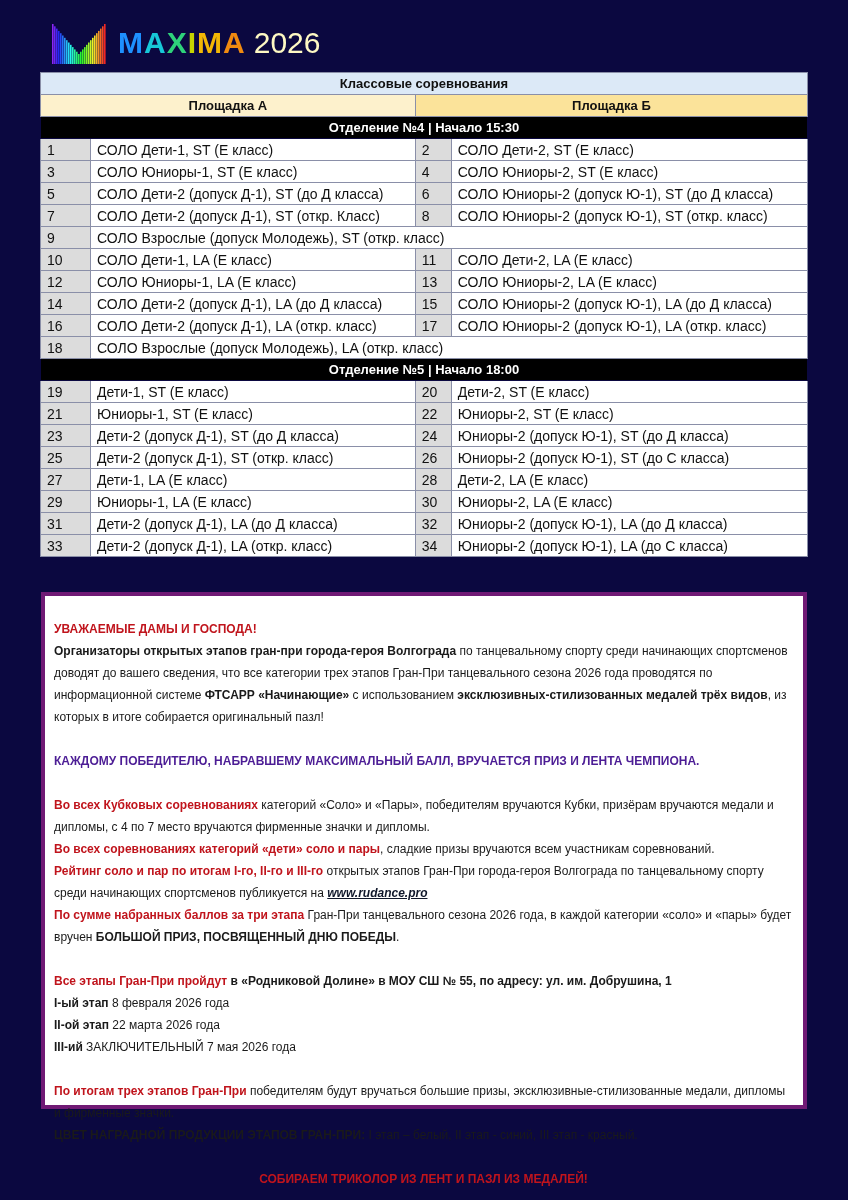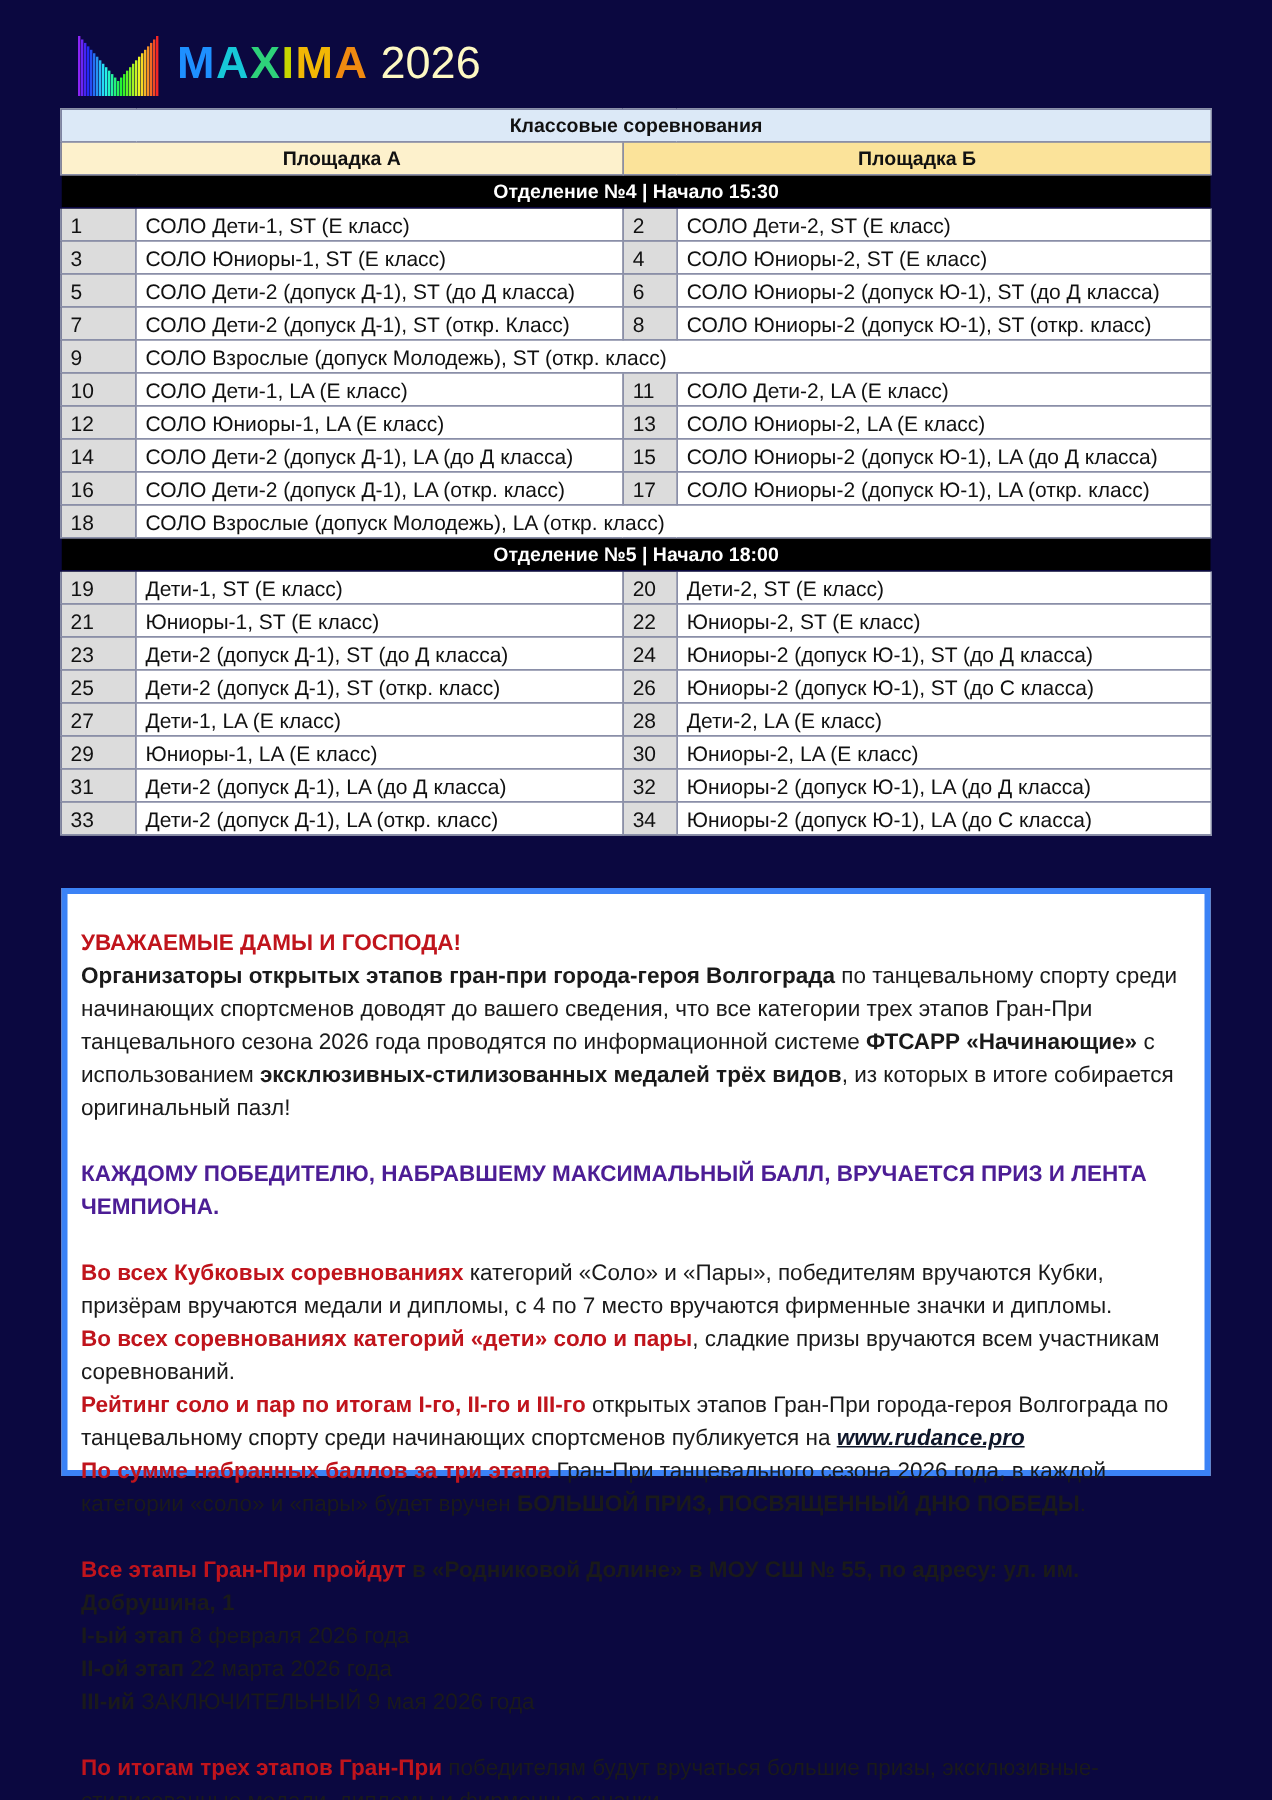--- a/index.html
+++ b/index.html
@@ -30,25 +30,25 @@
   .schedule .venue-row td { font-weight: bold; text-align: center; font-size: 13px; }
   .schedule .venue-a { background: #fdf1cc; }
   .schedule .venue-b { background: #fbe39a; }
   .schedule .section-row td { background: #000000; color: #fff; text-align: center; font-weight: bold; font-size: 13px; border-color: #0b0840; }
   .schedule .num { background: #dcdcdc; width: 50px; }
   .schedule .name { background: #fff; }
   .schedule .num-b { width: 36px; }
 
   
   .info {
-    position: absolute; left: 41px; top: 592px; width: 766px; height: 392px;
-    background: #fff; border: 4px solid #3b82f6;
+    position: absolute; left: 41px; top: 592px; width: 766px; height: 517px;
+    background: #fff; border: 4px solid #701a75;
     padding: 22px 10px 0 9px;
     font-family: "Liberation Sans", "DejaVu Sans", sans-serif;
-    font-size: 15px; line-height: 22px; color: #1a1a1a;
+    font-size: 12px; line-height: 22px; color: #1a1a1a;
   }
   .red { color: #c0141c; font-weight: bold; }
   .blue-bold { color: #4c1d95; font-weight: bold; }
   .b { font-weight: bold; }
   .link { color: #0f172a; font-weight: bold; font-style: italic; text-decoration: underline; }
   .gap { height: 22px; }
   .center { text-align: center; }
 </style>
 </head>
 <body>
@@ -232,21 +232,21 @@
   </div>
   <div>
     <span class="red">По сумме набранных баллов за три этапа</span><span> Гран-При танцевального сезона 2026 года, в каждой категории «соло» и «пары» будет вручен </span><span class="b">БОЛЬШОЙ ПРИЗ, ПОСВЯЩЕННЫЙ ДНЮ ПОБЕДЫ</span><span>.</span>
   </div>
   <div class="gap"></div>
   <div>
     <span class="red">Все этапы Гран-При пройдут</span><span class="b"> в «Родниковой Долине» в МОУ СШ № 55, по адресу: ул. им. Добрушина, 1</span>
   </div>
   <div><span class="b">I-ый этап</span><span> 8 февраля 2026 года</span></div>
   <div><span class="b">II-ой этап</span><span> 22 марта 2026 года</span></div>
-  <div><span class="b">III-ий</span><span> ЗАКЛЮЧИТЕЛЬНЫЙ 9 мая 2026 года</span></div>
+  <div><span class="b">III-ий</span><span> ЗАКЛЮЧИТЕЛЬНЫЙ 7 мая 2026 года</span></div>
   <div class="gap"></div>
   <div>
     <span class="red">По итогам трех этапов Гран-При</span><span> победителям будут вручаться большие призы, эксклюзивные-стилизованные медали, дипломы и фирменные значки.</span>
   </div>
   <div>
     <span class="b">ЦВЕТ НАГРАДНОЙ ПРОДУКЦИИ ЭТАПОВ ГРАН-ПРИ:</span><span> I этап – белый, II этап - синий, III этап - красный.</span>
   </div>
   <div class="gap"></div>
   <div class="red center">СОБИРАЕМ ТРИКОЛОР ИЗ ЛЕНТ И ПАЗЛ ИЗ МЕДАЛЕЙ!</div>
 </div>

